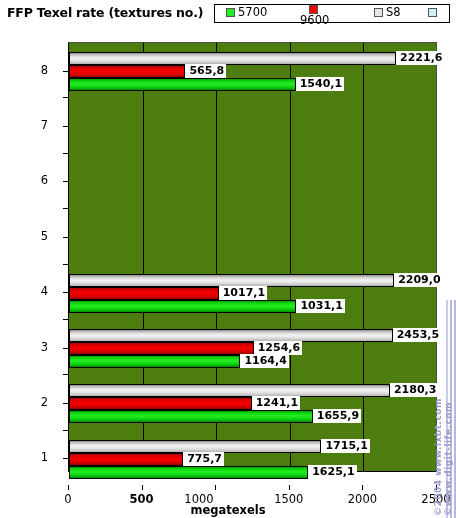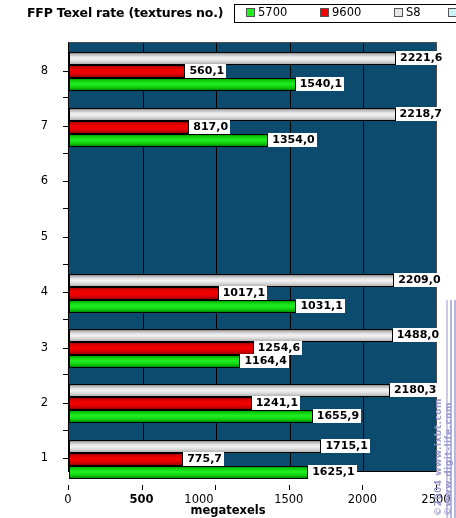--- a/index.html
+++ b/index.html
@@ -22,21 +22,20 @@
     height: 518px;
     background: #ffffff;
   }
 
   
   #chart-header {
     position: absolute;
     left: 0; top: 0;
     width: 396px;
     height: 28px;
-    margin-left: 20px;
   }
   #chart-title {
     position: absolute;
     left: 7px;
     top: 5px;
     font-size: 12.5px;
     font-weight: bold;
     color: #000000;
     white-space: nowrap;
     letter-spacing: -0.2px;
@@ -66,37 +65,37 @@
     margin-right: 3px;
     flex: none;
   }
   .legend-label {
     font-size: 11.5px;
     color: #000000;
     line-height: 12px;
     white-space: nowrap;
   }
   #legend-entry-0 { left: 11px; }
-  #legend-entry-1 { left: 85px; }
+  #legend-entry-1 { left: 85px; flex-direction: column; }
   #legend-entry-2 { left: 159px; }
   #legend-entry-3 { left: 213px; }
 
   
   #plot-frame {
     position: absolute;
     left: 68px;
     top: 42px;
     width: 369px;
     height: 430px;
     border-top: 1px solid #4d4d4d;
     border-right: 1px solid #4d4d4d;
     border-left: 1px solid #000000;
     border-bottom: 1px solid #000000;
     box-sizing: border-box;
-    background: #0c4a6e;
+    background: #4d7c0f;
     overflow: visible;
   }
   #plot-inner {
     position: absolute;
     left: 0; top: 0;
     width: 100%;
     height: 100%;
   }
   .gridline {
     position: absolute;
@@ -260,59 +259,45 @@
         <div class="gridline" style="left: 147.2px;"></div>
         <div class="gridline" style="left: 220.8px;"></div>
         <div class="gridline" style="left: 294.4px;"></div>
         <div class="bar-group" style="top: 9.1875px; height: 39px;">
           <div class="bar-row" style="top: 0px;">
             <div class="bar bar-s8" title="S8: 2221,6" style="width: 327.02px;"></div>
             <div class="bar-value" style="left: 327.02px;">2221,6</div>
           </div>
           <div class="bar-row" style="top: 13px;">
             <div class="bar bar-9600" title="9600: 791,3" style="width: 116.479px;"></div>
-            <div class="bar-value" style="left: 116.479px;">560,1</div>
+            <div class="bar-value" style="left: 116.479px;">565,8</div>
           </div>
           <div class="bar-row" style="top: 26px;">
             <div class="bar bar-5700" title="5700: 1540,1" style="width: 226.703px;"></div>
             <div class="bar-value" style="left: 226.703px;">1540,1</div>
           </div>
         </div>
-        <div class="bar-group" style="top: 64.5625px; height: 39px;">
-          <div class="bar-row" style="top: 0px;">
-            <div class="bar bar-s8" title="S8: 2218,7" style="width: 326.593px;"></div>
-            <div class="bar-value" style="left: 326.593px;">2218,7</div>
-          </div>
-          <div class="bar-row" style="top: 13px;">
-            <div class="bar bar-9600" title="9600: 817,0" style="width: 120.262px;"></div>
-            <div class="bar-value" style="left: 120.262px;">817,0</div>
-          </div>
-          <div class="bar-row" style="top: 26px;">
-            <div class="bar bar-5700" title="5700: 1354,0" style="width: 199.309px;"></div>
-            <div class="bar-value" style="left: 199.309px;">1354,0</div>
-          </div>
-        </div>
         <div class="bar-group" style="top: 230.688px; height: 39px;">
           <div class="bar-row" style="top: 0px;">
             <div class="bar bar-s8" title="S8: 2209,0" style="width: 325.165px;"></div>
             <div class="bar-value" style="left: 325.165px;">2209,0</div>
           </div>
           <div class="bar-row" style="top: 13px;">
             <div class="bar bar-9600" title="9600: 1017,1" style="width: 149.717px;"></div>
             <div class="bar-value" style="left: 149.717px;">1017,1</div>
           </div>
           <div class="bar-row" style="top: 26px;">
             <div class="bar bar-5700" title="5700: 1545,2" style="width: 227.453px;"></div>
             <div class="bar-value" style="left: 227.453px;">1031,1</div>
           </div>
         </div>
         <div class="bar-group" style="top: 286.062px; height: 39px;">
           <div class="bar-row" style="top: 0px;">
             <div class="bar bar-s8" title="S8: 2199,0" style="width: 323.693px;"></div>
-            <div class="bar-value" style="left: 323.693px;">1488,0</div>
+            <div class="bar-value" style="left: 323.693px;">2453,5</div>
           </div>
           <div class="bar-row" style="top: 13px;">
             <div class="bar bar-9600" title="9600: 1254,6" style="width: 184.677px;"></div>
             <div class="bar-value" style="left: 184.677px;">1254,6</div>
           </div>
           <div class="bar-row" style="top: 26px;">
             <div class="bar bar-5700" title="5700: 1164,4" style="width: 171.4px;"></div>
             <div class="bar-value" style="left: 171.4px;">1164,4</div>
           </div>
         </div>

